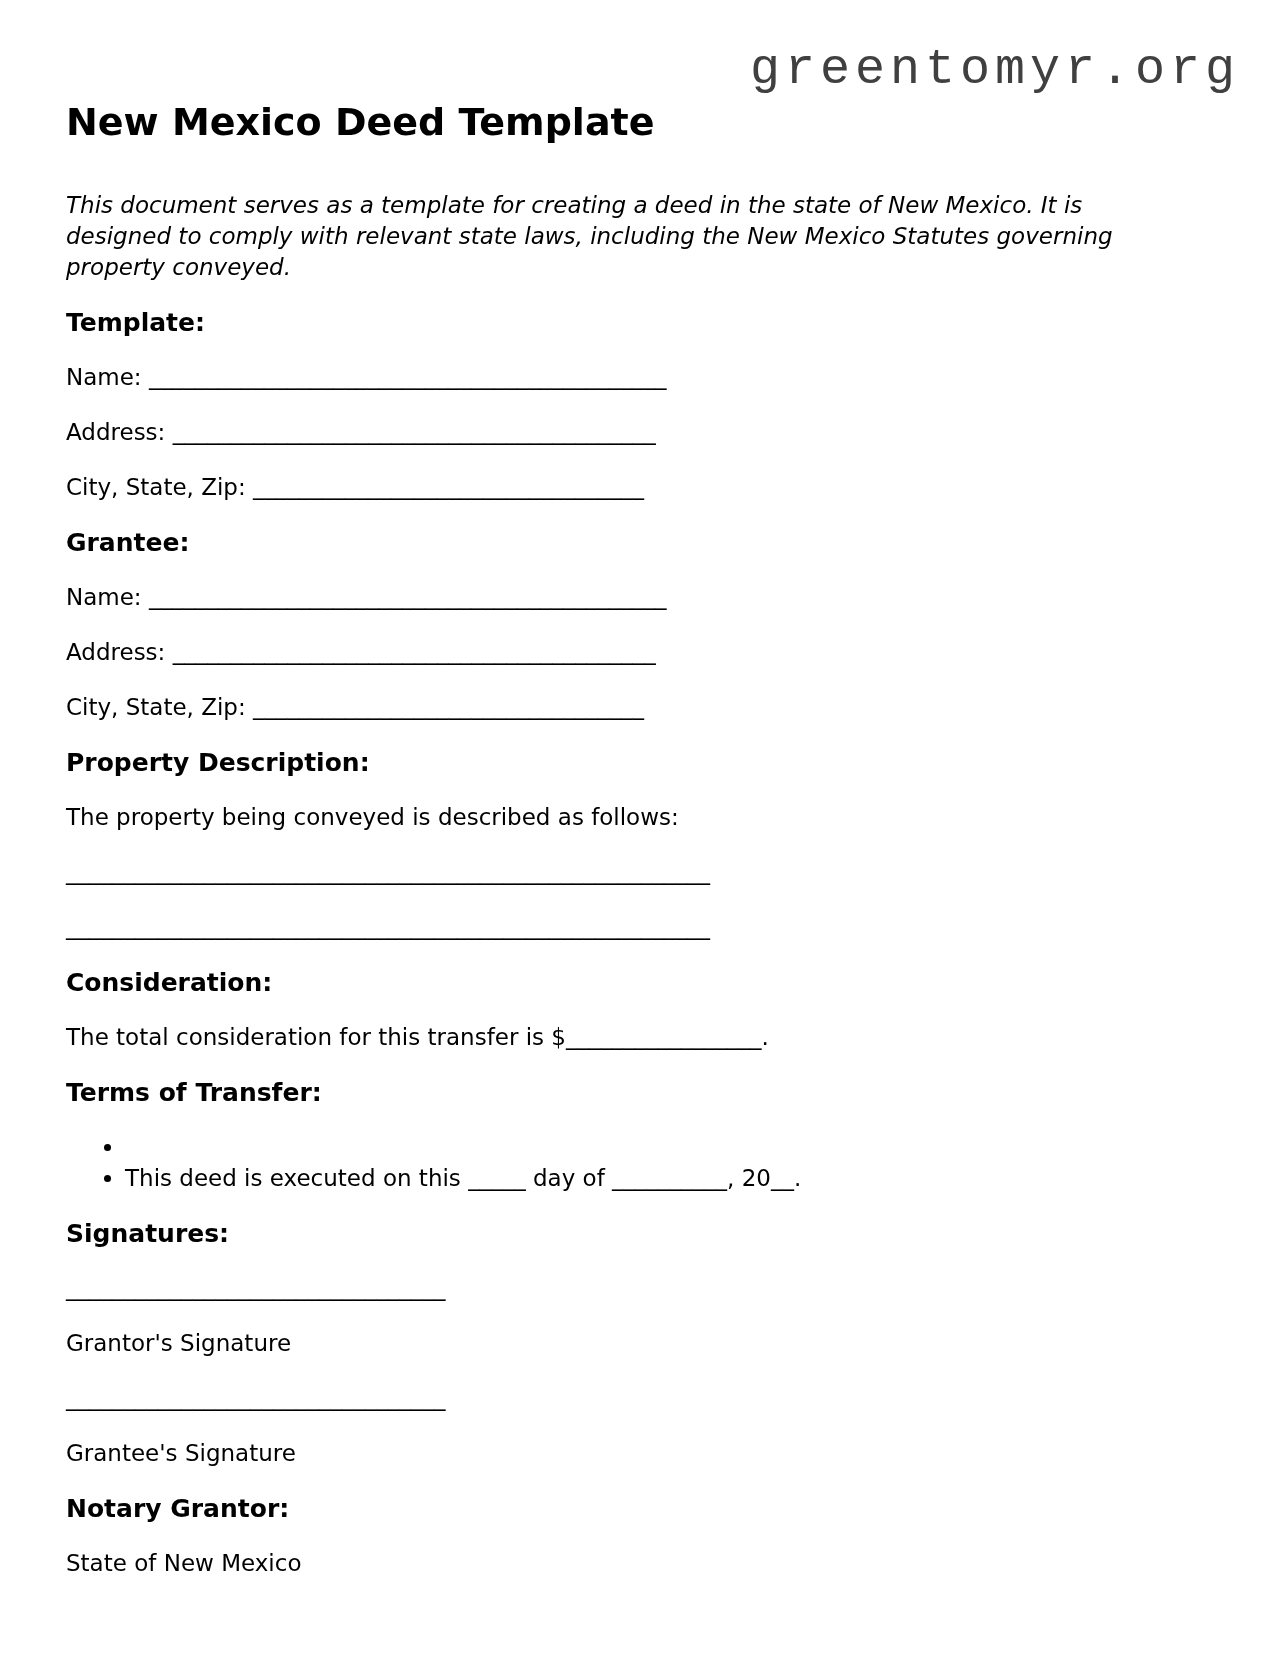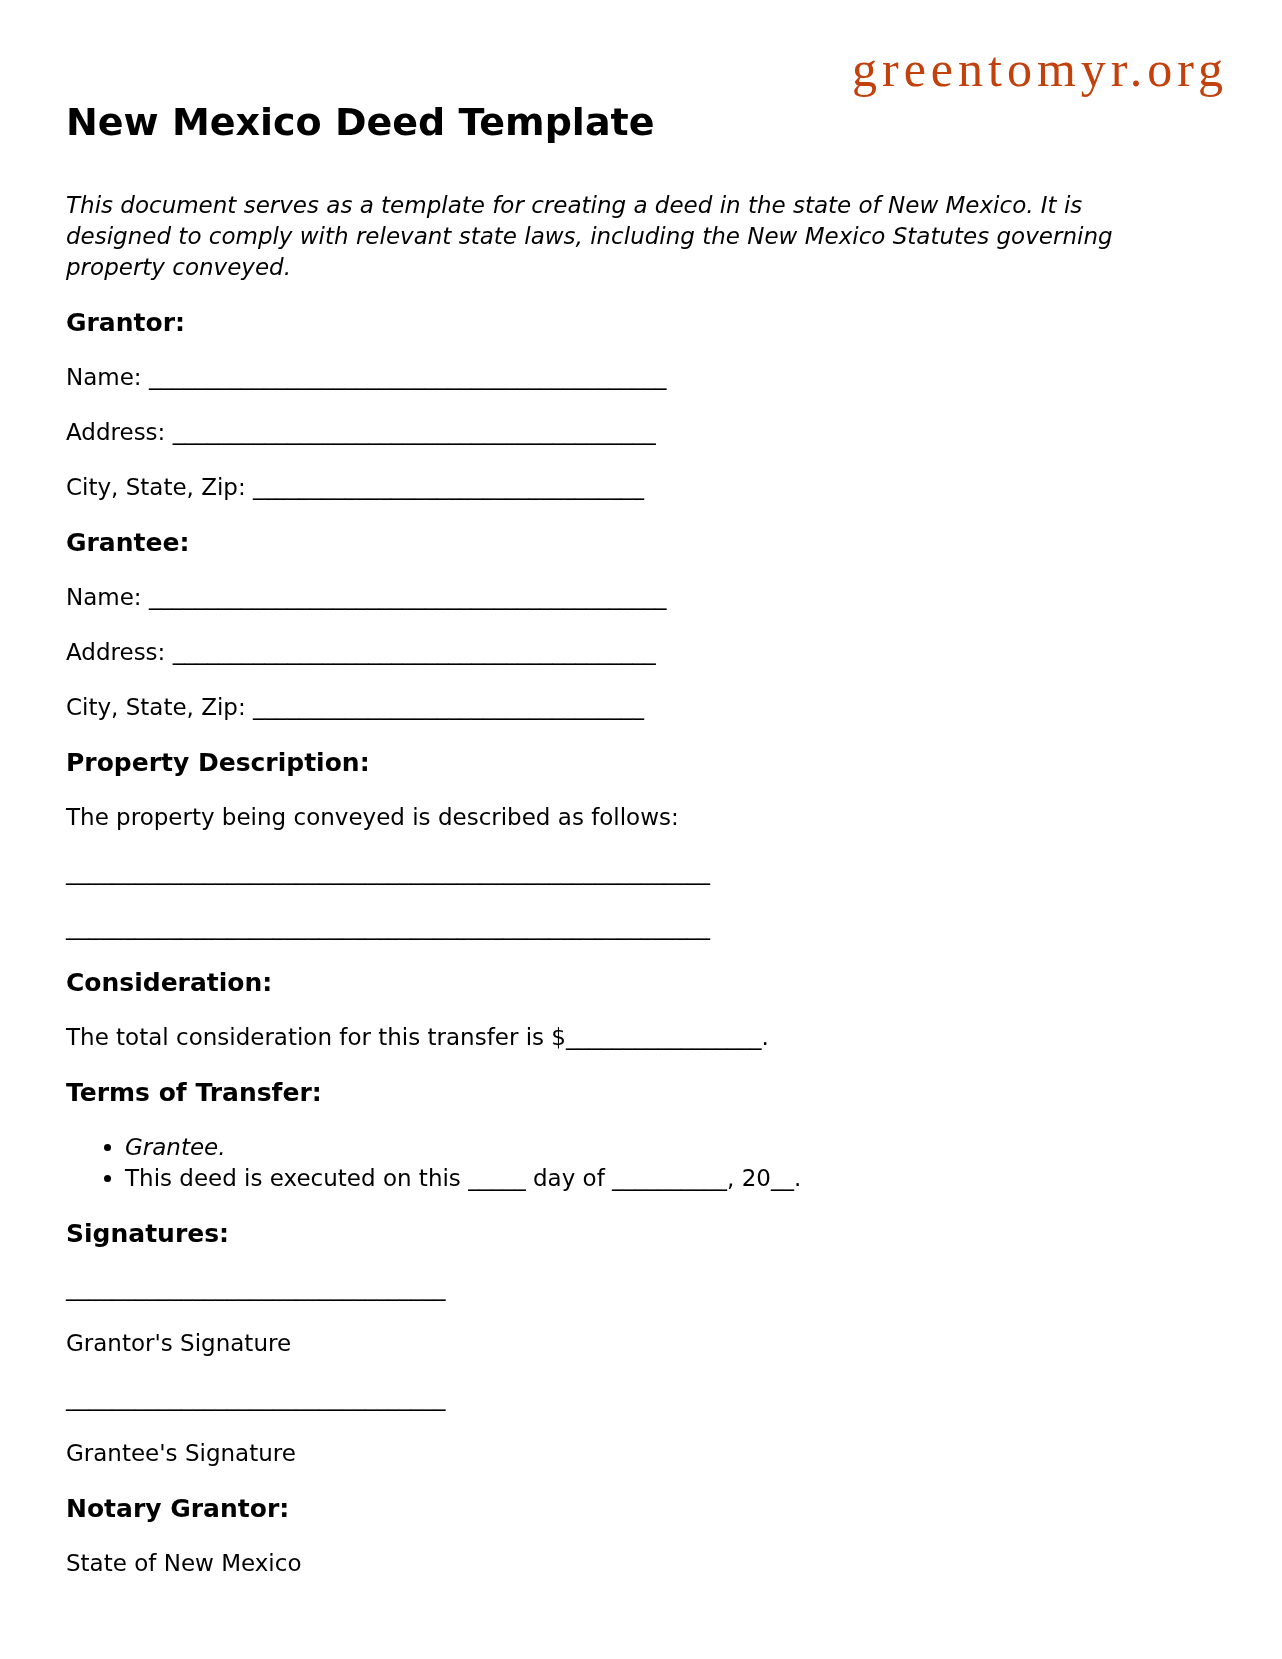--- a/index.html
+++ b/index.html
@@ -12,26 +12,26 @@
     font-size: 23px;
     line-height: 31px;
     box-sizing: border-box;
     padding: 92px 100px 0 66px;
     position: relative;
     overflow: hidden;
   }
   .watermark {
     position: absolute;
     top: 42px;
-    right: 54px;
-    font-family: Liberation Serif, serif;
+    right: 42px;
+    font-family: Liberation Mono, monospace;
     font-size: 50px;
     line-height: 1.1;
     letter-spacing: 5px;
-    color: #c2410c;
+    color: #404040;
     font-weight: normal;
     white-space: nowrap;
   }
   h1 {
     font-size: 38px;
     line-height: 61px;
     font-weight: bold;
     margin: 0 0 37px 0;
     white-space: nowrap;
   }
@@ -56,42 +56,41 @@
 <div class="watermark">greentomyr.org</div>
 
 <h1>New Mexico Deed Template</h1>
 
 <p>
   <span class="pline">This document serves as a template for creating a deed in the state of New Mexico. It is</span>
   <span class="pline">designed to comply with relevant state laws, including the New Mexico Statutes governing</span>
   <span class="pline">property conveyed.</span>
 </p>
 
-<p class="sec">Grantor:</p>
+<p class="sec">Template:</p>
 <p class="fill">Name: _____________________________________________</p>
 <p class="fill">Address: __________________________________________</p>
 <p class="fill">City, State, Zip: __________________________________</p>
 
 <p class="sec">Grantee:</p>
 <p class="fill">Name: _____________________________________________</p>
 <p class="fill">Address: __________________________________________</p>
 <p class="fill">City, State, Zip: __________________________________</p>
 
 <p class="sec">Property Description:</p>
 <p>The property being conveyed is described as follows:</p>
 <p class="fill">________________________________________________________</p>
 <p class="fill">________________________________________________________</p>
 
 <p class="sec">Consideration:</p>
 <p class="fill">The total consideration for this transfer is $_________________.</p>
 
 <p class="sec">Terms of Transfer:</p>
 <ul>
   <li>
-    <span class="pline">Grantee.</span>
   </li>
   <li>
     <span class="fill">This deed is executed on this _____ day of __________, 20__.</span>
   </li>
 </ul>
 
 <p class="sec">Signatures:</p>
 <p class="fill">_________________________________</p>
 <p>Grantor's Signature</p>
 <p class="fill">_________________________________</p>

